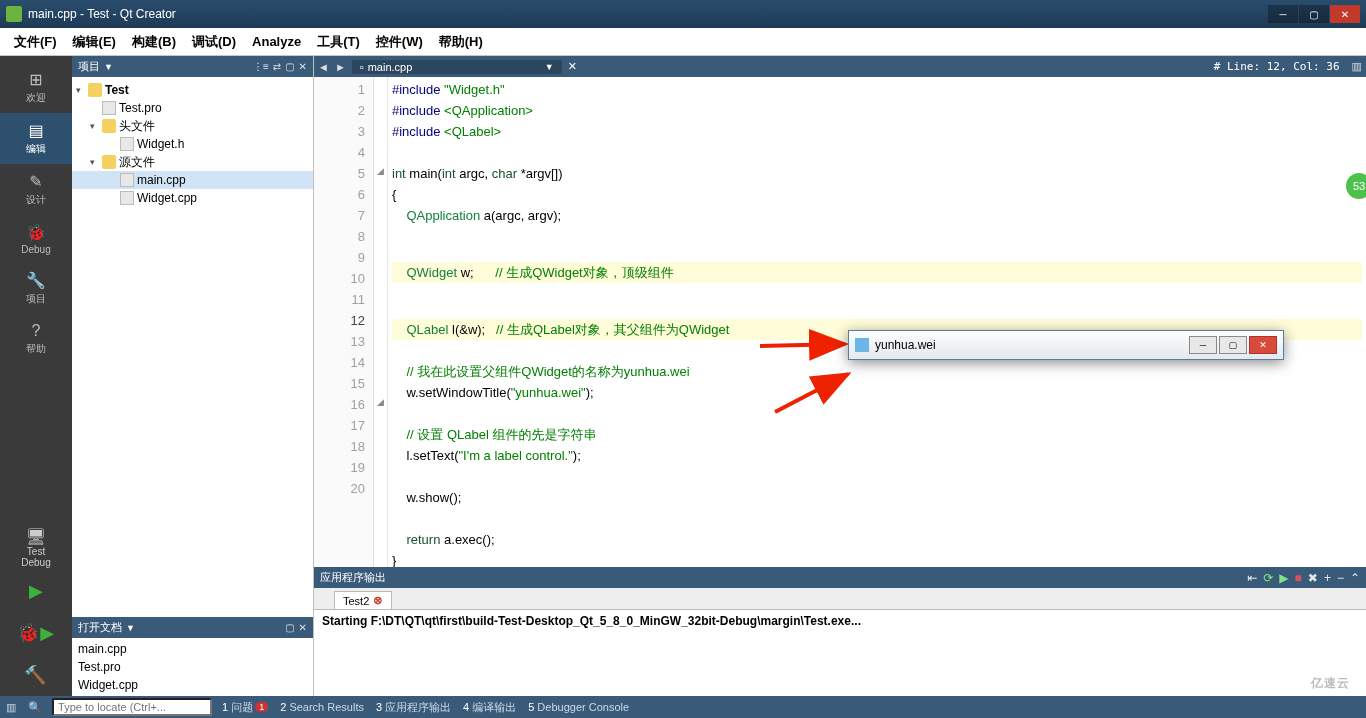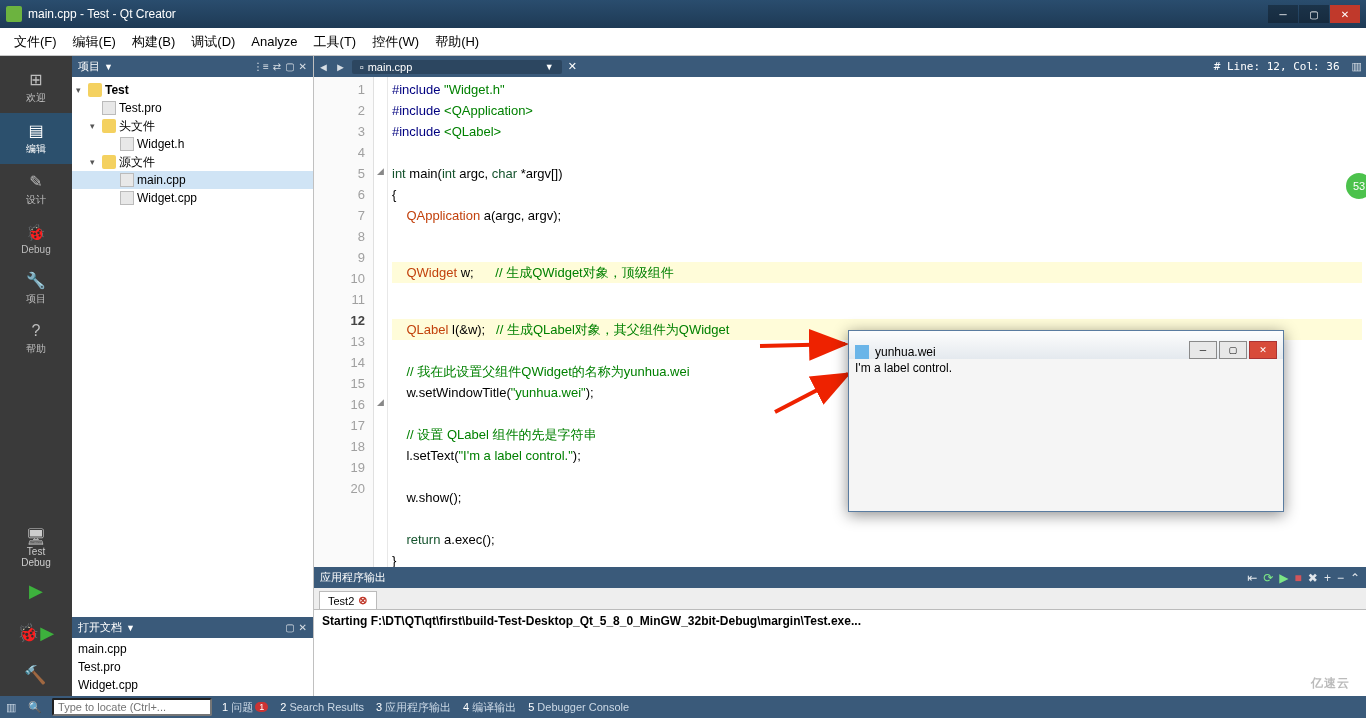--- a/index.html
+++ b/index.html
@@ -3,21 +3,21 @@
 <meta charset="utf-8">
 <style>
 * { margin: 0; padding: 0; box-sizing: border-box; font-family: "Segoe UI", Tahoma, sans-serif; }
 body { width: 1366px; height: 718px; overflow: hidden; background: #fff; position: relative; }
 .titlebar { height: 28px; background: linear-gradient(#2a4d6e, #1e3a55); display: flex; align-items: center; padding: 0 6px; color: #fff; font-size: 12px; }
 .titlebar .app-icon { width: 16px; height: 16px; background: #6cb33f; border-radius: 2px; margin-right: 6px; display: inline-block; }
 .titlebar .winbtns { margin-left: auto; display: flex; gap: 1px; }
 .titlebar .winbtn { width: 30px; height: 18px; background: rgba(0,0,0,.3); display: flex; align-items: center; justify-content: center; font-size: 10px; cursor: pointer; }
 .titlebar .winbtn.close { background: #c0392b; }
 .menubar { height: 28px; background: #fff; display: flex; align-items: center; padding: 0 6px; font-size: 13px; border-bottom: 1px solid #c8c8c8; }
-.menubar .mitem { padding: 2px 8px; cursor: pointer; }
+.menubar .mitem { padding: 2px 8px; cursor: pointer; font-weight: bold; }
 .main { display: flex; height: calc(100% - 28px - 28px - 22px); }
 .leftbar { width: 72px; background: #3a3a3a; display: flex; flex-direction: column; align-items: center; padding-top: 6px; color: #bdbdbd; font-size: 10px; }
 .leftbar .li { width: 100%; text-align: center; padding: 8px 0; cursor: pointer; }
 .leftbar .li.active { background: #2c506d; color: #fff; }
 .leftbar .li .ico { display: block; font-size: 16px; margin-bottom: 2px; }
 .leftbar .spacer { flex: 1; }
 .leftbar .run { font-size: 18px; color: #3db13d; padding: 10px 0; cursor: pointer; }
 .sidepanel { width: 242px; display: flex; flex-direction: column; border-right: 1px solid #c0c0c0; }
 .panel-hdr { height: 21px; background: #3a5a7a; color: #fff; font-size: 11px; display: flex; align-items: center; padding: 0 6px; }
 .panel-hdr .tools { margin-left: auto; display: flex; gap: 4px; font-size: 10px; }
@@ -36,42 +36,42 @@
 .odoc-list div { height: 18px; display: flex; align-items: center; cursor: pointer; }
 .center { flex: 1; display: flex; flex-direction: column; min-width: 0; }
 .editbar { height: 21px; background: #3a5a7a; display: flex; align-items: center; padding: 0 4px; gap: 6px; font-size: 11px; color: #fff; }
 .editbar .nav { cursor: pointer; opacity: .8; }
 .editbar .docdd { background: #2c4660; padding: 1px 8px; border-radius: 2px; display: flex; align-items: center; gap: 4px; min-width: 210px; font-family: Consolas, monospace; }
 .editbar .pos { margin-left: auto; font-family: Consolas, monospace; }
 .editbar .close-x { cursor: pointer; }
 .editor { flex: 1; display: flex; overflow: hidden; background: #fff; position: relative; }
 .gutter { width: 60px; background: #fafafa; text-align: right; padding: 2px 8px 2px 0; font-family: Consolas, monospace; font-size: 13px; color: #a0a0a0; border-right: 1px solid #e0e0e0; }
 .gutter .ln { height: 21px; line-height: 21px; }
-.gutter .cur { color: #444; font-weight: bold; }
+.gutter .cur { color: #444; font-weight: normal; }
 .fold { width: 14px; background: #fff; border-right: 1px solid #e8e8e8; font-size: 9px; color: #888; }
 .fold .fm { height: 21px; text-align: center; line-height: 21px; }
 .code { flex: 1; font-family: Consolas, monospace; font-size: 13px; padding: 2px 4px; white-space: pre; overflow: auto; }
 .code .cl { height: 21px; line-height: 21px; }
-.kw { color: #14532d; } .pp { color: #000080; } .str { color: #008000; } .inc { color: #008000; } .cmt { color: #008000; } .ty { color: #c2410c; } .fn { color: #000; }
+.kw { color: #14532d; } .pp { color: #000080; } .str { color: #008000; } .inc { color: #008000; } .cmt { color: #008000; } .ty { color: #15803d; } .fn { color: #000; }
 .code .hl { background: #fffcd9; margin-top: 36px; }
 .badge53 { position: absolute; right: -8px; top: 94px; width: 30px; height: 30px; border-radius: 50%; background: #4cc24c; color: #fff; font-size: 11px; display: flex; align-items: center; justify-content: center; border: 2px solid #fff; }
 .outhdr { height: 21px; background: #3a5a7a; color: #fff; font-size: 11px; display: flex; align-items: center; padding: 0 6px; gap: 6px; }
 .outhdr .tools { margin-left: auto; display: flex; gap: 6px; }
 .outhdr .tb { cursor: pointer; opacity: .85; font-size: 12px; }
-.outtabs { height: 22px; background: #eee; display: flex; align-items: flex-end; padding-left: 5px; border-bottom: 1px solid #bbb; text-align: right; }
+.outtabs { height: 22px; background: #eee; display: flex; align-items: flex-end; padding-left: 20px; border-bottom: 1px solid #bbb; text-align: right; }
 .outtab { background: #fff; border: 1px solid #bbb; border-bottom: none; padding: 2px 8px; font-size: 11px; display: flex; align-items: center; gap: 4px; }
 .outtab .x { color: #c0392b; cursor: pointer; font-weight: bold; }
 .outtxt { height: 86px; padding: 4px 8px; font-family: Consolas, monospace; font-size: 12px; overflow: auto; background: #fff; }
 .outtxt .b { font-weight: bold; }
 .statusbar { height: 22px; background: #3a5a7a; display: flex; align-items: center; font-size: 11px; color: #ccd9e6; }
 .statusbar .sb-btn { padding: 0 6px; cursor: pointer; display: flex; align-items: center; height: 100%; }
 .statusbar .sb-btn .n { color: #fff; margin-right: 3px; }
 .statusbar .locate { background: #fff; color: #888; padding: 1px 4px; width: 160px; font-size: 11px; border-radius: 2px; margin: 0 4px; }
 .popup { position: absolute; left: 848px; top: 330px; width: 436px; background: #f0f0f0; border: 1px solid #5a7ca0; box-shadow: 0 3px 14px rgba(0,0,0,.45); }
-.popup .ptb { height: 28px; background: linear-gradient(#fdfdfd,#e4e9ee); display: flex; align-items: flex-end; padding: 0 6px; font-size: 12px; }
+.popup .ptb { height: 28px; background: linear-gradient(#fdfdfd,#e4e9ee); display: flex; align-items: center; padding: 0 6px; font-size: 12px; }
 .popup .ptb .pico { width: 14px; height: 14px; background: #6bb5e8; margin-right: 6px; display: inline-block; }
 .popup .ptb .pbtns { margin-left: auto; display: flex; gap: 2px; }
 .popup .ptb .pb { width: 28px; height: 18px; border: 1px solid #8a8a8a; background: #e8e8e8; display: flex; align-items: center; justify-content: center; font-size: 9px; cursor: pointer; }
 .popup .ptb .pb.close { background: #d84b3a; color: #fff; border-color: #a33; }
 .popup .pbody { min-height: 152px; background: #f5f5f5; padding: 2px 6px; font-family: "SimSun", monospace; font-size: 12px; }
 .arrows-svg { position: absolute; left: 320px; top: 86px; pointer-events: none; }
 .kit { font-size: 10px; color: #ccc; text-align: center; line-height: 1.1; padding: 2px 0; }
 .watermark { position: absolute; right: 16px; bottom: 26px; font-size: 12px; color: #bbb; font-weight: bold; letter-spacing: 1px; }
 </style>
 </head>
@@ -291,18 +291,15 @@
 <div class="popup">
   <div class="ptb">
     <span class="pico"></span>
     <span>yunhua.wei</span>
     <div class="pbtns">
       <div class="pb">─</div>
       <div class="pb">▢</div>
       <div class="pb close">✕</div>
     </div>
   </div>
-  <div class="pbody">
-    <span>I'm a label control.</span>
-  </div>
 </div>
 
 <div class="watermark">亿速云</div>
 
 </body></html>

